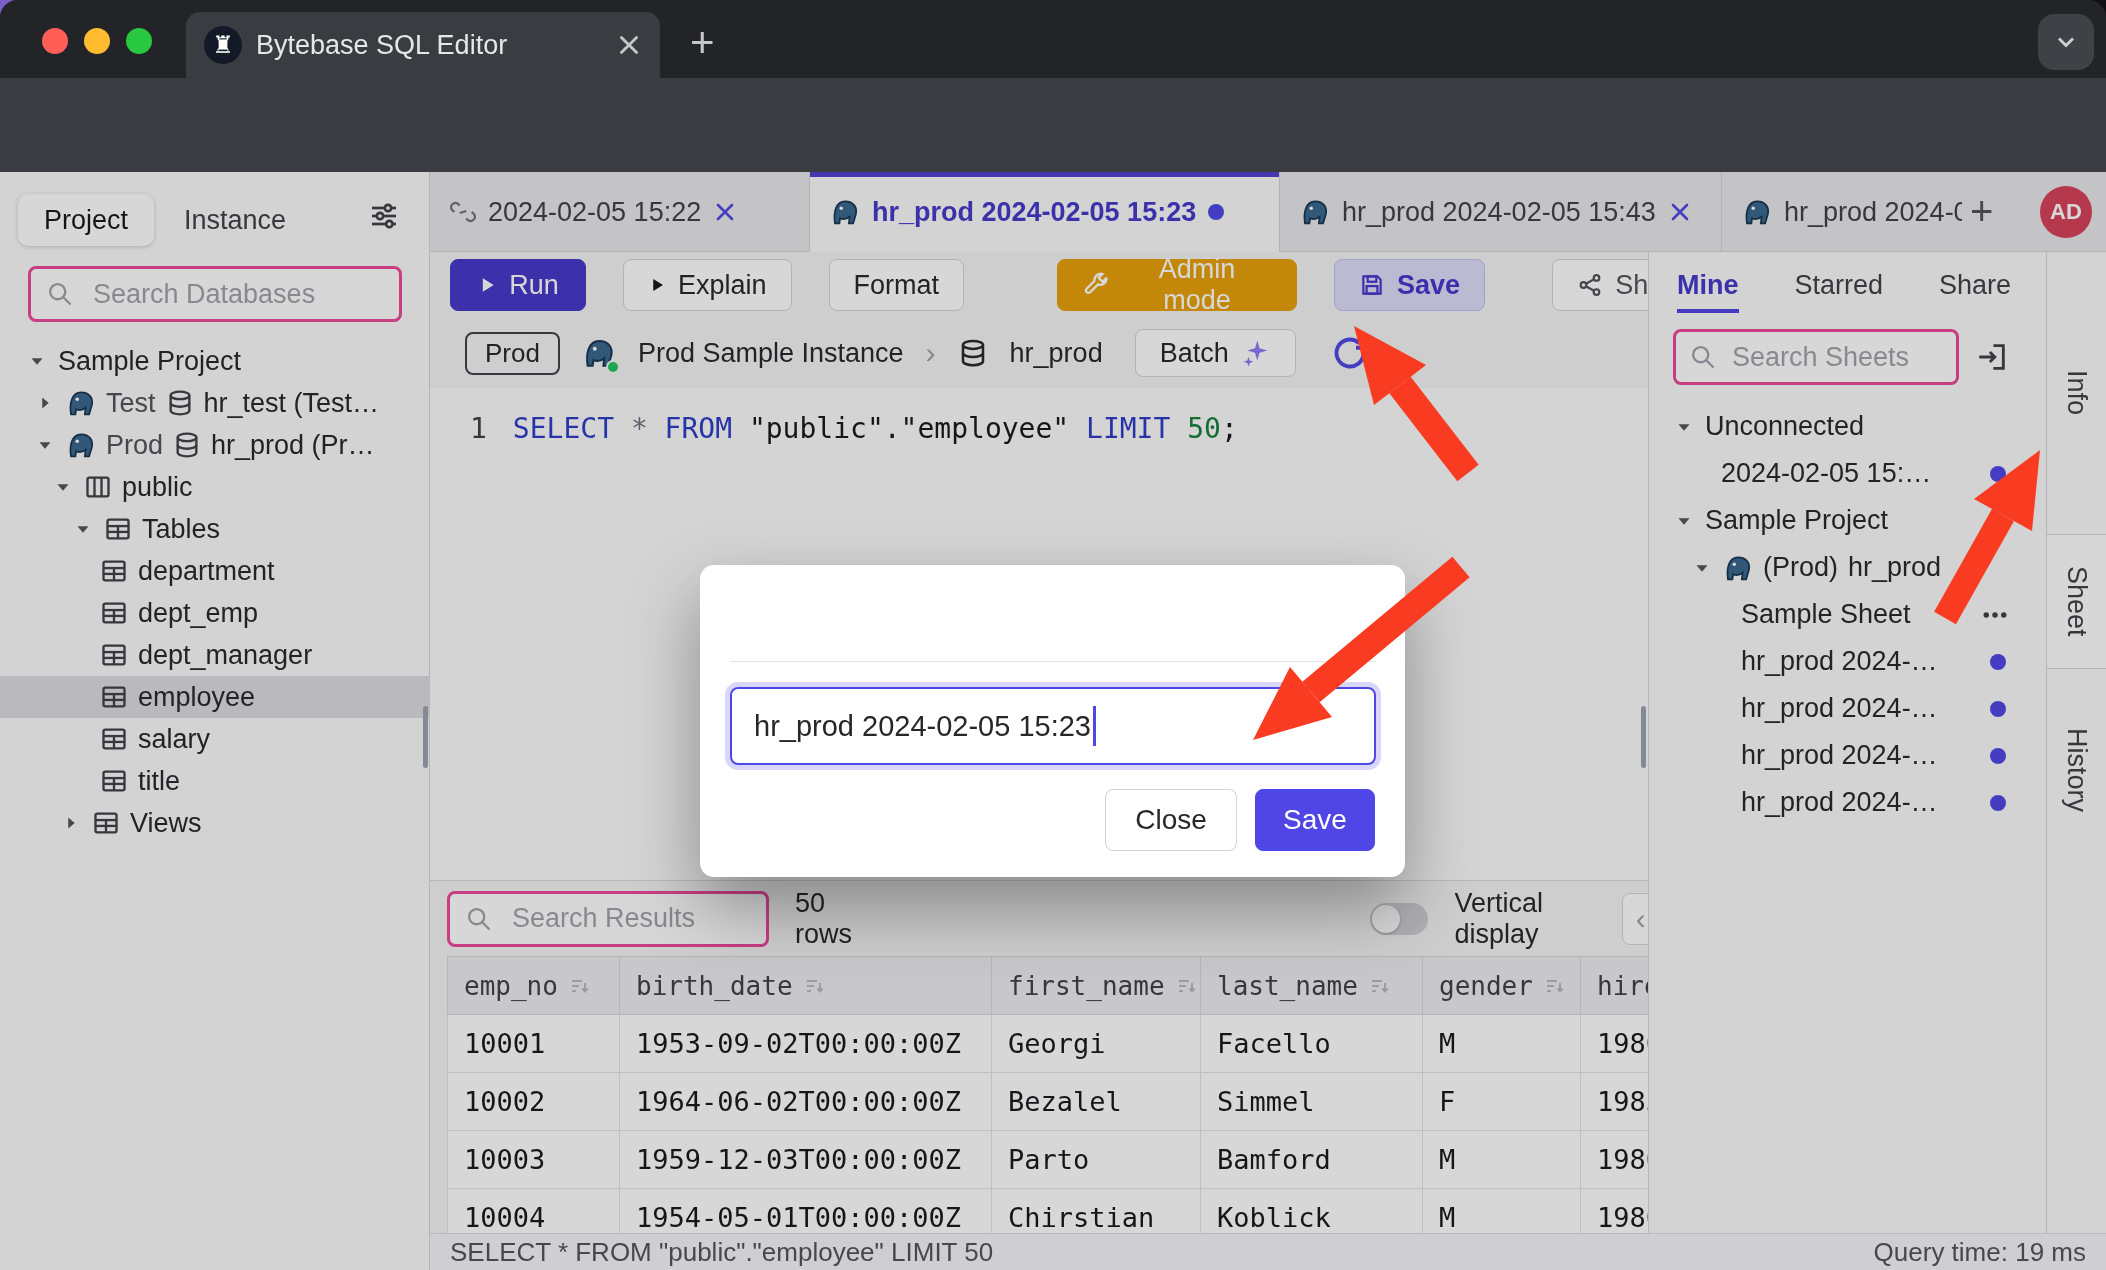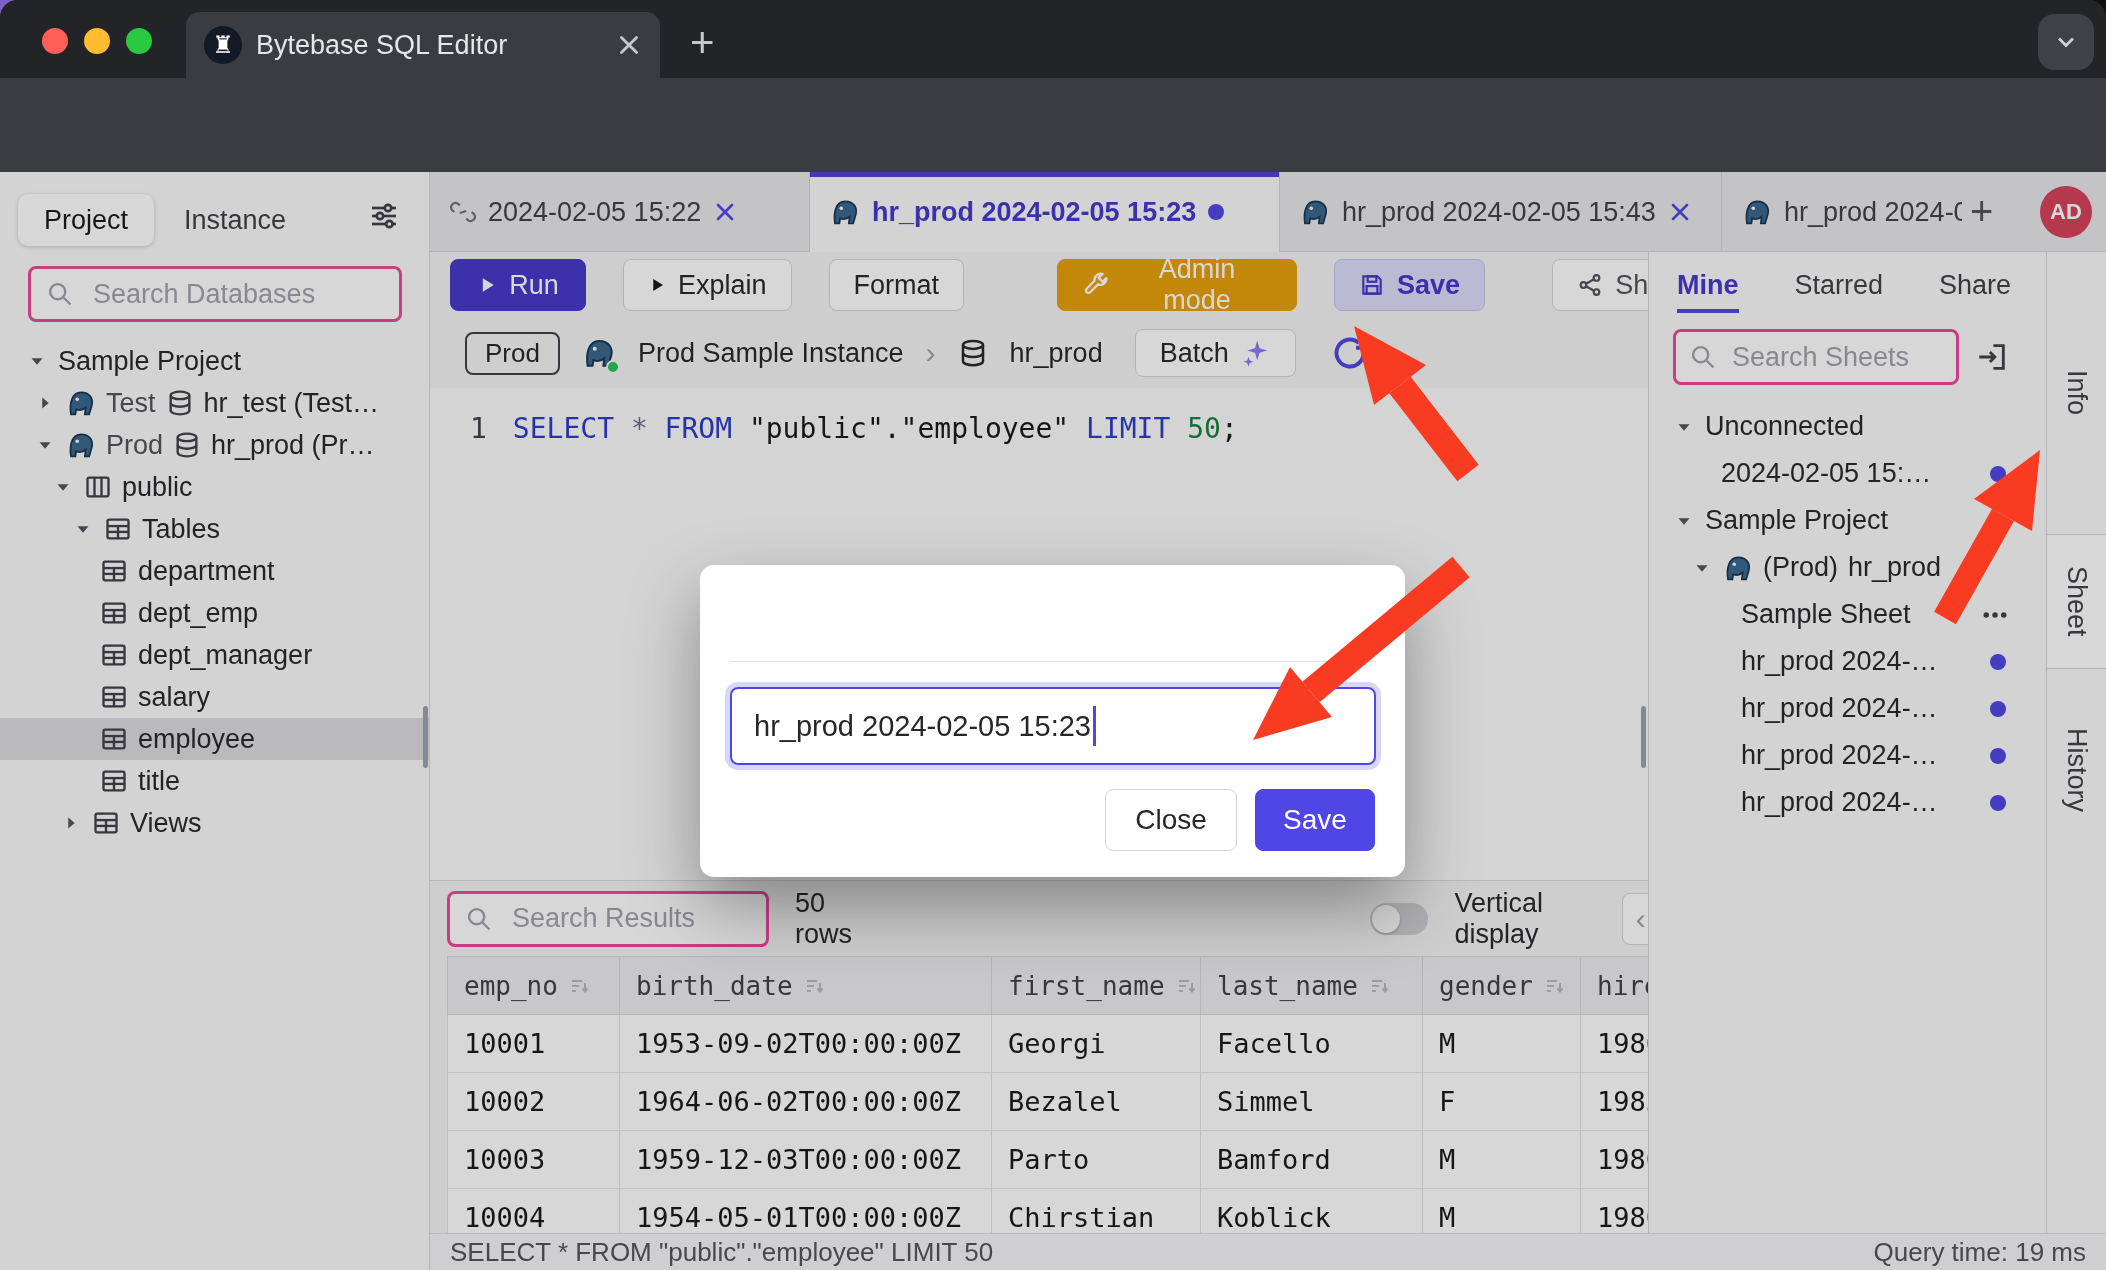--- a/index.html
+++ b/index.html
@@ -357,31 +357,31 @@
               <use href="#s-table"></use>
             </svg>
           <span>dept_emp</span>
         </div>
         <div class="trow" style="padding-left:100px">
           <svg class="ticon" width="28" height="28">
               <use href="#s-table"></use>
             </svg>
           <span>dept_manager</span>
         </div>
+        <div class="trow sel" style="padding-left:100px">
+          <svg class="ticon" width="28" height="28">
+              <use href="#s-table"></use>
+            </svg>
+          <span>employee</span>
+        </div>
         <div class="trow" style="padding-left:100px">
           <svg class="ticon" width="28" height="28">
               <use href="#s-table"></use>
             </svg>
           <span>salary</span>
-        </div>
-        <div class="trow sel" style="padding-left:100px">
-          <svg class="ticon" width="28" height="28">
-              <use href="#s-table"></use>
-            </svg>
-          <span>employee</span>
         </div>
         <div class="trow" style="padding-left:100px">
           <svg class="ticon" width="28" height="28">
               <use href="#s-table"></use>
             </svg>
           <span>title</span>
         </div>
         <div class="trow" style="padding-left:60px">
           <svg class="caret" width="22" height="22">
               <use href="#s-caret-r"></use>

